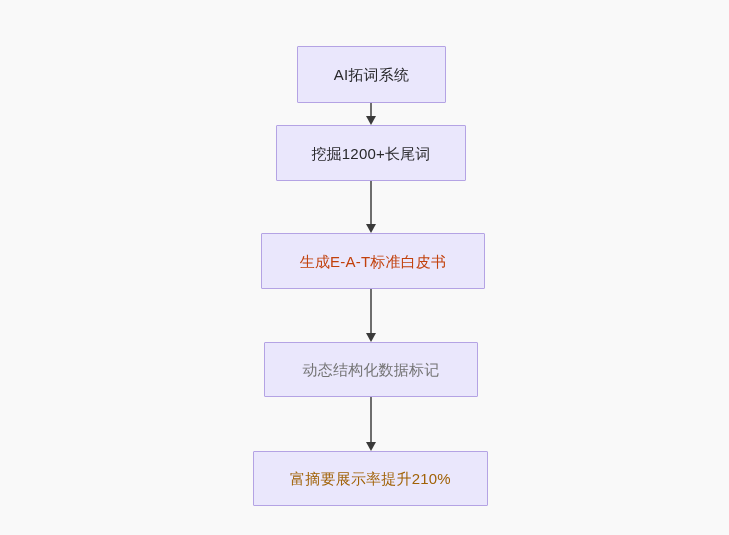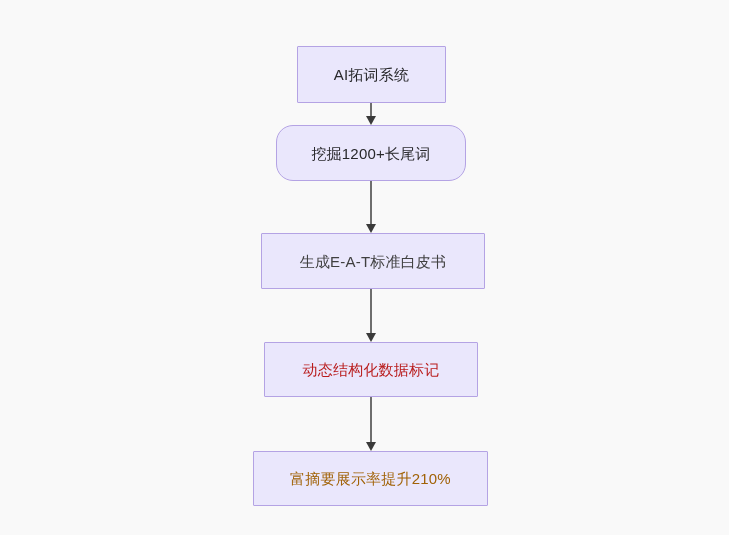--- a/index.html
+++ b/index.html
@@ -73,25 +73,25 @@
     </div>
     <div class="edge" style="left: 363px; top: 397px; width: 16px; height: 54px;">
       <svg width="16" height="54" viewBox="0 0 16 54">
         <line x1="8" y1="0" x2="8" y2="47" stroke="#6e6e6e" stroke-width="2"></line>
         <polygon points="3,45 13,45 8,54" fill="#3a3a3a"></polygon>
       </svg>
     </div>
     <div class="node" style="left: 297px; top: 14px; width: 149px; height: 57px; background: rgb(234, 231, 252); border-color: rgb(180, 163, 228); color: rgb(40, 40, 43); margin-top: 32px;">
       <span class="node-label">AI拓词系统</span>
     </div>
-    <div class="node" style="left: 276px; top: 125px; width: 190px; height: 56px; background: rgb(234, 231, 252); border-color: rgb(180, 163, 228); color: rgb(40, 40, 43); border-radius: 17px;">
+    <div class="node" style="left: 276px; top: 125px; width: 190px; height: 56px; background: rgb(234, 231, 252); border-color: rgb(180, 163, 228); color: rgb(40, 40, 43);">
       <span class="node-label">挖掘1200+长尾词</span>
     </div>
-    <div class="node" style="left: 261px; top: 233px; width: 224px; height: 56px; background: rgb(234, 231, 252); border-color: rgb(180, 163, 228); color: #404040; justify-content: center;">
+    <div class="node" style="left: 261px; top: 233px; width: 224px; height: 56px; background: rgb(234, 231, 252); border-color: rgb(180, 163, 228); color: #c2410c; justify-content: center;">
       <span class="node-label">生成E-A-T标准白皮书</span>
     </div>
-    <div class="node" style="left: 264px; top: 342px; width: 214px; height: 55px; background: rgb(234, 231, 252); border-color: rgb(180, 163, 228); color: #b91c1c;">
+    <div class="node" style="left: 264px; top: 342px; width: 214px; height: 55px; background: rgb(234, 231, 252); border-color: rgb(180, 163, 228); color: #737373;">
       <span class="node-label">动态结构化数据标记</span>
     </div>
     <div class="node" style="left: 253px; top: 451px; width: 235px; height: 55px; background: rgb(234, 231, 252); border-color: rgb(180, 163, 228); color: #a16207;">
       <span class="node-label">富摘要展示率提升210%</span>
     </div>
   </div>
 
 </body></html>

